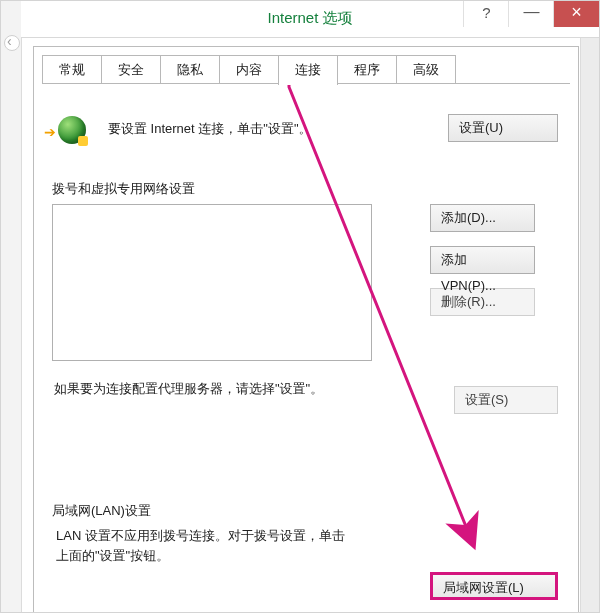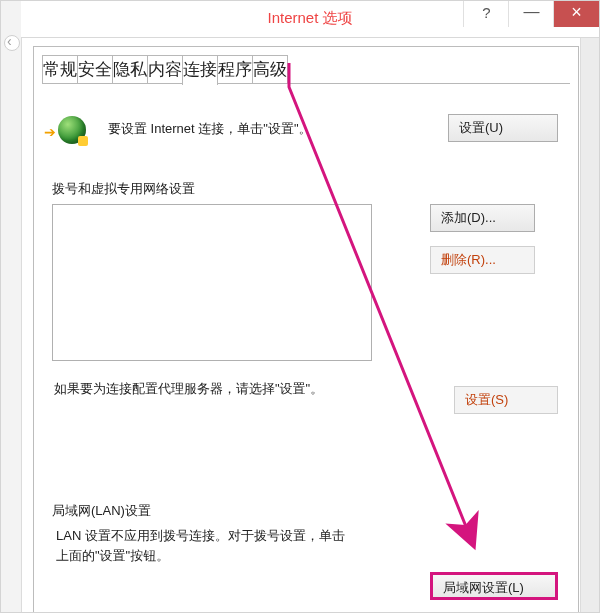--- a/index.html
+++ b/index.html
@@ -2,38 +2,38 @@
 <html><head>
 <meta charset="utf-8">
 <style>
   html,body{margin:0;padding:0;font-family:"Microsoft YaHei","SimSun",Arial,sans-serif;font-size:13px;color:#222;background:#fff}
   .frame{width:600px;height:613px;border:1px solid #d4d4d4;box-sizing:border-box;position:relative;overflow:hidden;background:#fff}
   .left-strip{position:absolute;left:0;top:0;width:20px;height:613px;background:#f3f3f3;border-right:1px solid #dcdcdc}
   .left-arrow{position:absolute;left:3px;top:34px;width:14px;height:14px;border:1px solid #cfcfcf;border-radius:50%;background:#fff}
   .left-arrow:before{content:"‹";position:absolute;left:2px;top:-3px;font-size:14px;color:#9c9c9c}
   .right-strip{position:absolute;right:0;top:36px;width:18px;height:577px;background:#ececec;border-left:1px solid #dcdcdc}
   .titlebar{position:absolute;left:20px;right:0;top:0;height:36px;background:#fff;border-bottom:1px solid #d9d9d9}
-  .titlebar .title{position:absolute;left:0;right:0;top:8px;text-align:center;font-size:15px;color:#ef4444}
+  .titlebar .title{position:absolute;left:0;right:0;top:8px;text-align:center;font-size:15px;color:#15803d}
   .win-btn{position:absolute;top:0;height:26px;text-align:center;font-family:Arial;border-left:1px solid #e0e0e0}
   .win-help{right:90px;width:45px;line-height:24px;font-size:15px;color:#555;background:#fff}
   .win-min{right:45px;width:45px;line-height:22px;font-size:16px;color:#555;background:#fff}
   .win-close{right:0;width:45px;line-height:22px;font-size:18px;color:#fff;background:#c75050}
   .dialog{position:absolute;left:32px;right:20px;top:45px;bottom:0;border:1px solid #bcbcbc;border-bottom:none;background:#fff}
   .tabs{position:relative;height:28px;margin:8px 8px 0 8px;border-bottom:1px solid #b8b8b8}
-  .tab{float:left;height:27px;line-height:27px;padding:0 0;border:1px solid #b8b8b8;border-bottom:none;margin-right:-1px;background:#fff;font-size:17px;color:#222;cursor:default}
+  .tab{float:left;height:27px;line-height:27px;padding:0 16px;border:1px solid #b8b8b8;border-bottom:none;margin-right:-1px;background:#fff;font-size:13px;color:#222;cursor:default}
   .tab.active{position:relative;height:29px;background:#fff;z-index:2}
   .body{padding:10px 14px 0 14px}
   .row-setup{position:relative;height:64px;margin-top:14px}
   .glob-icon{position:absolute;left:6px;top:6px;width:34px;height:34px}
   .glob-icon .arrow-ico{position:absolute;left:-10px;top:10px;color:#f2a100;font-size:14px}
   .glob-icon .ball{width:28px;height:28px;border-radius:50%;background:radial-gradient(circle at 35% 30%,#9fe07a 0%,#2e8f2f 60%,#1d631e 100%);position:absolute;left:4px;top:2px;box-shadow:inset -3px -3px 4px rgba(0,0,0,.25)}
   .glob-icon .ball:after{content:"";position:absolute;right:-2px;bottom:-2px;width:10px;height:10px;background:#ffcc33;border-radius:2px}
   .setup-text{position:absolute;left:60px;top:12px;font-size:13px}
   .btn{display:inline-block;min-width:100px;height:28px;line-height:26px;text-align:left;border:1px solid #adadad;background:linear-gradient(#f7f7f7,#e8e8e8);font-size:13px;padding:0 10px;box-sizing:border-box}
-  .btn.disabled{color:#c2410c;background:#f4f4f4;border-color:#cfcfcf}
+  .btn.disabled{color:#404040;background:#f4f4f4;border-color:#cfcfcf}
   .btn-setup{position:absolute;right:6px;top:6px;width:110px}
   
   .grp-label{font-size:13px;margin:8px 0 6px 4px}
   .dial-area{position:relative;height:200px}
   .dial-list{position:absolute;left:4px;top:0;width:318px;height:155px;border:1px solid #b0b0b0;background:#fff}
   .dial-btns{position:absolute;right:6px;top:0;width:128px}
   .dial-btns .btn{display:block;width:105px;margin-bottom:14px}
   .proxy-note{position:absolute;left:6px;top:176px;font-size:13px}
   .btn-settings2{position:absolute;right:6px;top:182px;width:104px}
   
@@ -82,20 +82,21 @@
         <div class="setup-text">要设置 Internet 连接，单击"设置"。</div>
         <div class="btn btn-setup">设置(U)</div>
       </div>
 
       <div class="grp-label">拨号和虚拟专用网络设置</div>
 
       <div class="dial-area">
         <div class="dial-list"></div>
         <div class="dial-btns">
           <div class="btn">添加(D)...</div>
+          <div class="btn">添加 VPN(P)...</div>
           <div class="btn disabled">删除(R)...</div>
         </div>
         <div class="proxy-note">如果要为连接配置代理服务器，请选择"设置"。</div>
         <div class="btn disabled btn-settings2">设置(S)</div>
       </div>
 
       <div class="lan-grp">
         <div class="grp-label">局域网(LAN)设置</div>
         <div class="lan-text">
           <span>LAN 设置不应用到拨号连接。对于拨号设置，单击</span><br>

